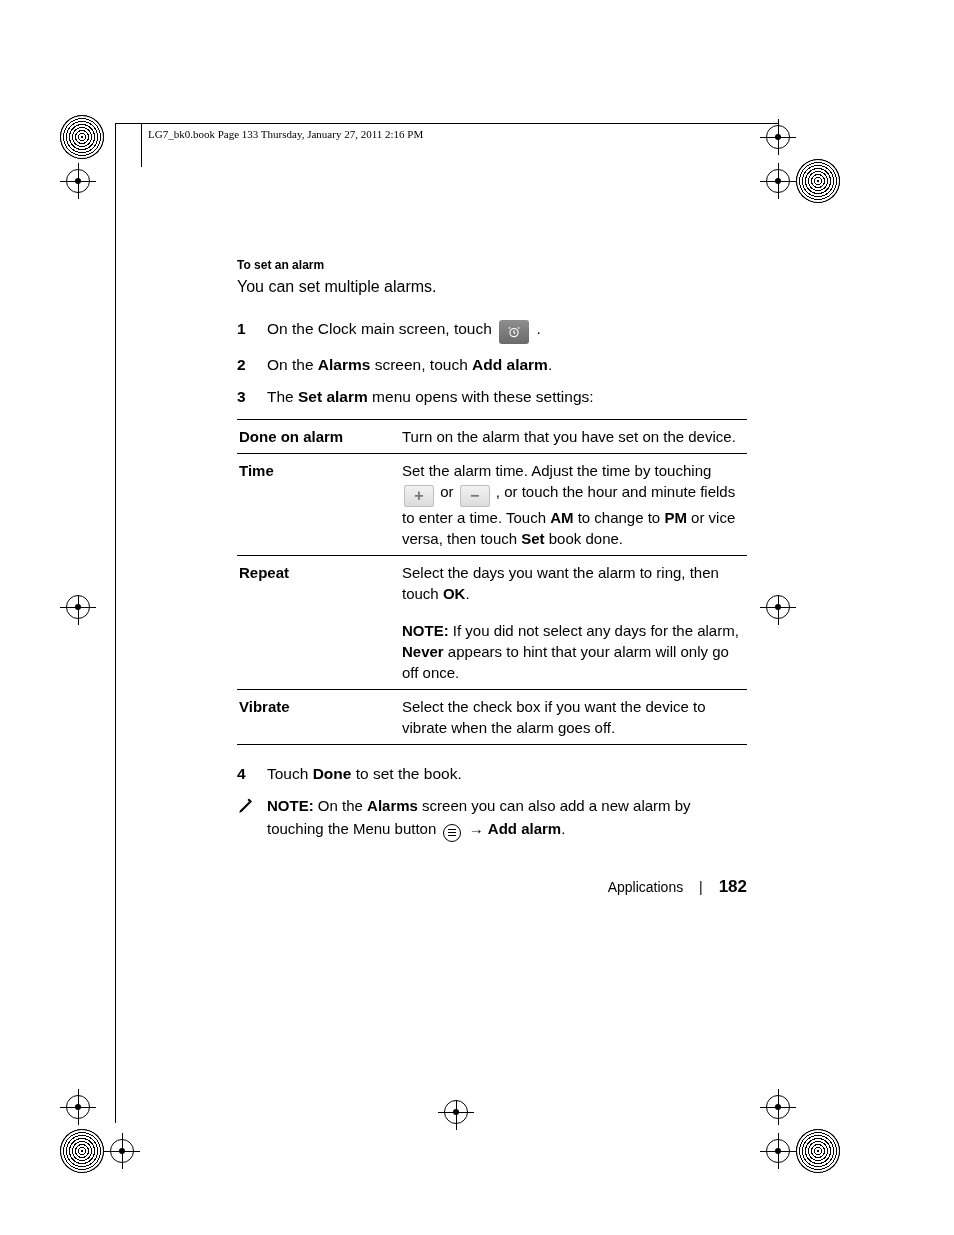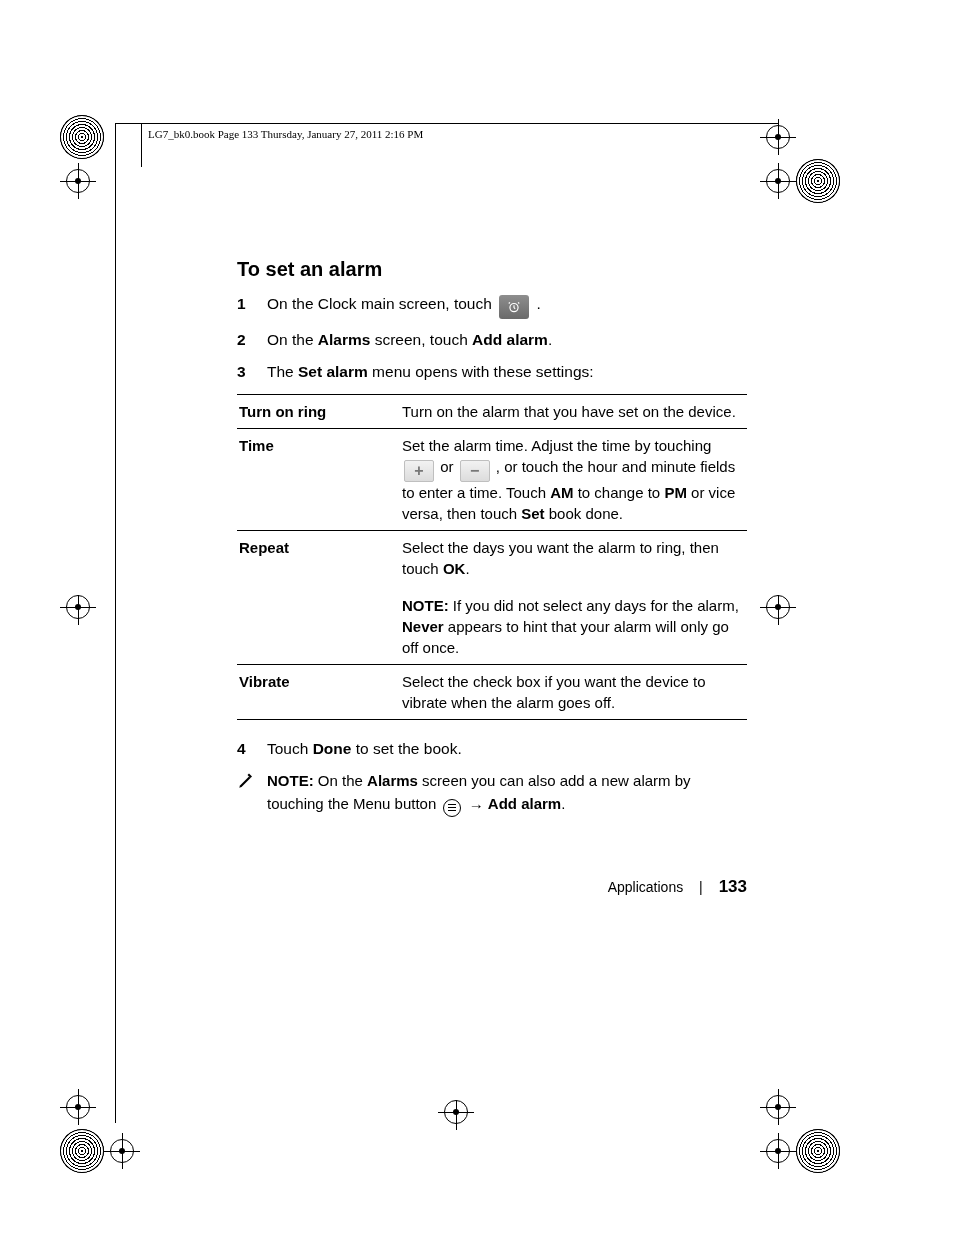--- a/index.html
+++ b/index.html
@@ -64,21 +64,21 @@
     position: absolute; top: 128px; left: 148px;
     font-size: 11px; color: #000; font-family: Georgia, "Times New Roman", serif;
   }
 
   
   .content {
     position: absolute;
     top: 258px; left: 237px; width: 510px;
   }
   .heading {
-    font-weight: 700; font-size: 20px; margin: 0 0 12px 0;
+    font-weight: 700; font-size: 12px; margin: 0 0 6px 0;
   }
   .intro {
     margin: 0 0 22px 0; font-size: 16px;
   }
 
   .step-list { counter-reset: step; }
   .step {
     position: relative; padding-left: 30px; margin-bottom: 10px; font-size: 15.5px;
     line-height: 1.45;
   }
@@ -242,20 +242,21 @@
         <div class="target alone">
           <span class="hbar"></span>
           <span class="dot"></span>
         </div>
       </div>
   </div>
 
   <div class="content">
 
     <p class="heading">To set an alarm</p>
+    <p class="intro">You can set multiple alarms.</p>
 
     <div class="step-list">
 
       <div class="step">
         <span class="num">1</span>
         <span>On the Clock main screen, touch </span>
         <span class="alarm-btn">
           <svg viewBox="0 0 24 24" fill="none" stroke="#fff" stroke-width="2">
             <circle cx="12" cy="13" r="7"></circle>
             <path d="M12 9v4l2 2"></path>
@@ -271,21 +272,21 @@
       </div>
 
       <div class="step">
         <span class="num">3</span>
         <span>The </span><b>Set alarm</b><span> menu opens with these settings:</span>
       </div>
 
       <table class="settings">
         <tbody>
             <tr class="border-top border-bottom">
-          <td class="label">Turn on ring</td>
+          <td class="label">Done on alarm</td>
           <td>Turn on the alarm that you have set on the device.</td>
         </tr>
         <tr class="border-bottom">
           <td class="label">Time</td>
           <td>
             <span>Set the alarm time. Adjust the time by touching</span><br>
             <span class="plus-btn">+</span>
             <span> or </span>
             <span class="minus-btn">−</span>
             <span>, or touch the hour and minute fields to enter a time. Touch </span><b>AM</b><span> to change to </span><b>PM</b><span> or vice versa, then touch </span><b>Set</b><span> book done.</span>
@@ -326,16 +327,16 @@
           </span>
         <span class="arrow">→ </span><b>Add alarm</b><span>.</span>
       </div>
 
     </div>
   </div>
 
   <div class="footer">
     <span>Applications</span>
     <span class="sep">|</span>
-    <span class="pg">133</span>
+    <span class="pg">182</span>
   </div>
 
 </div>
 
 </body></html>

